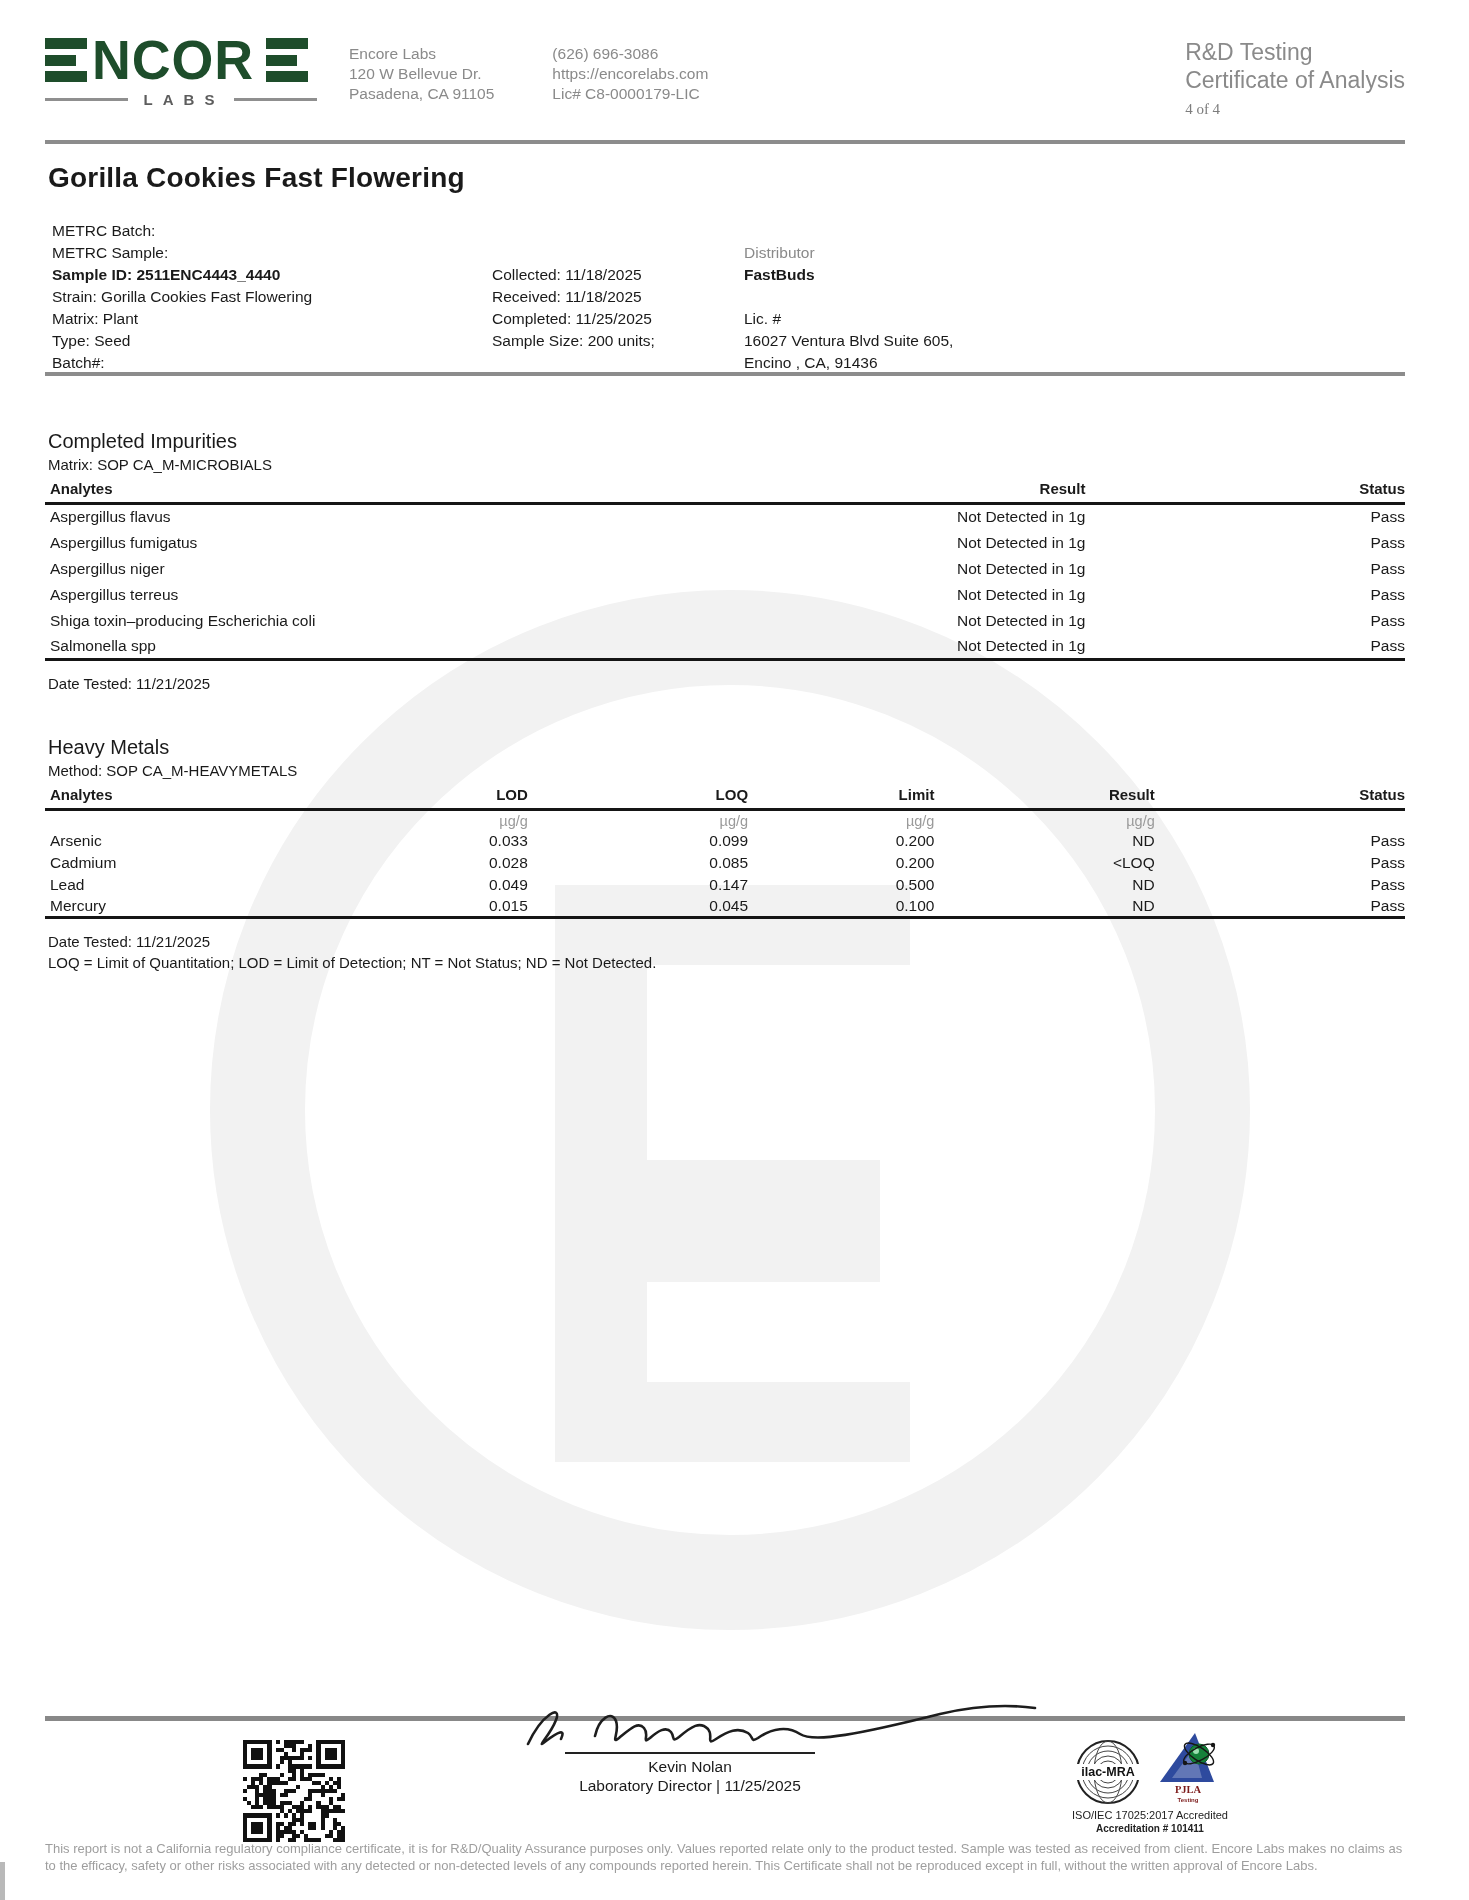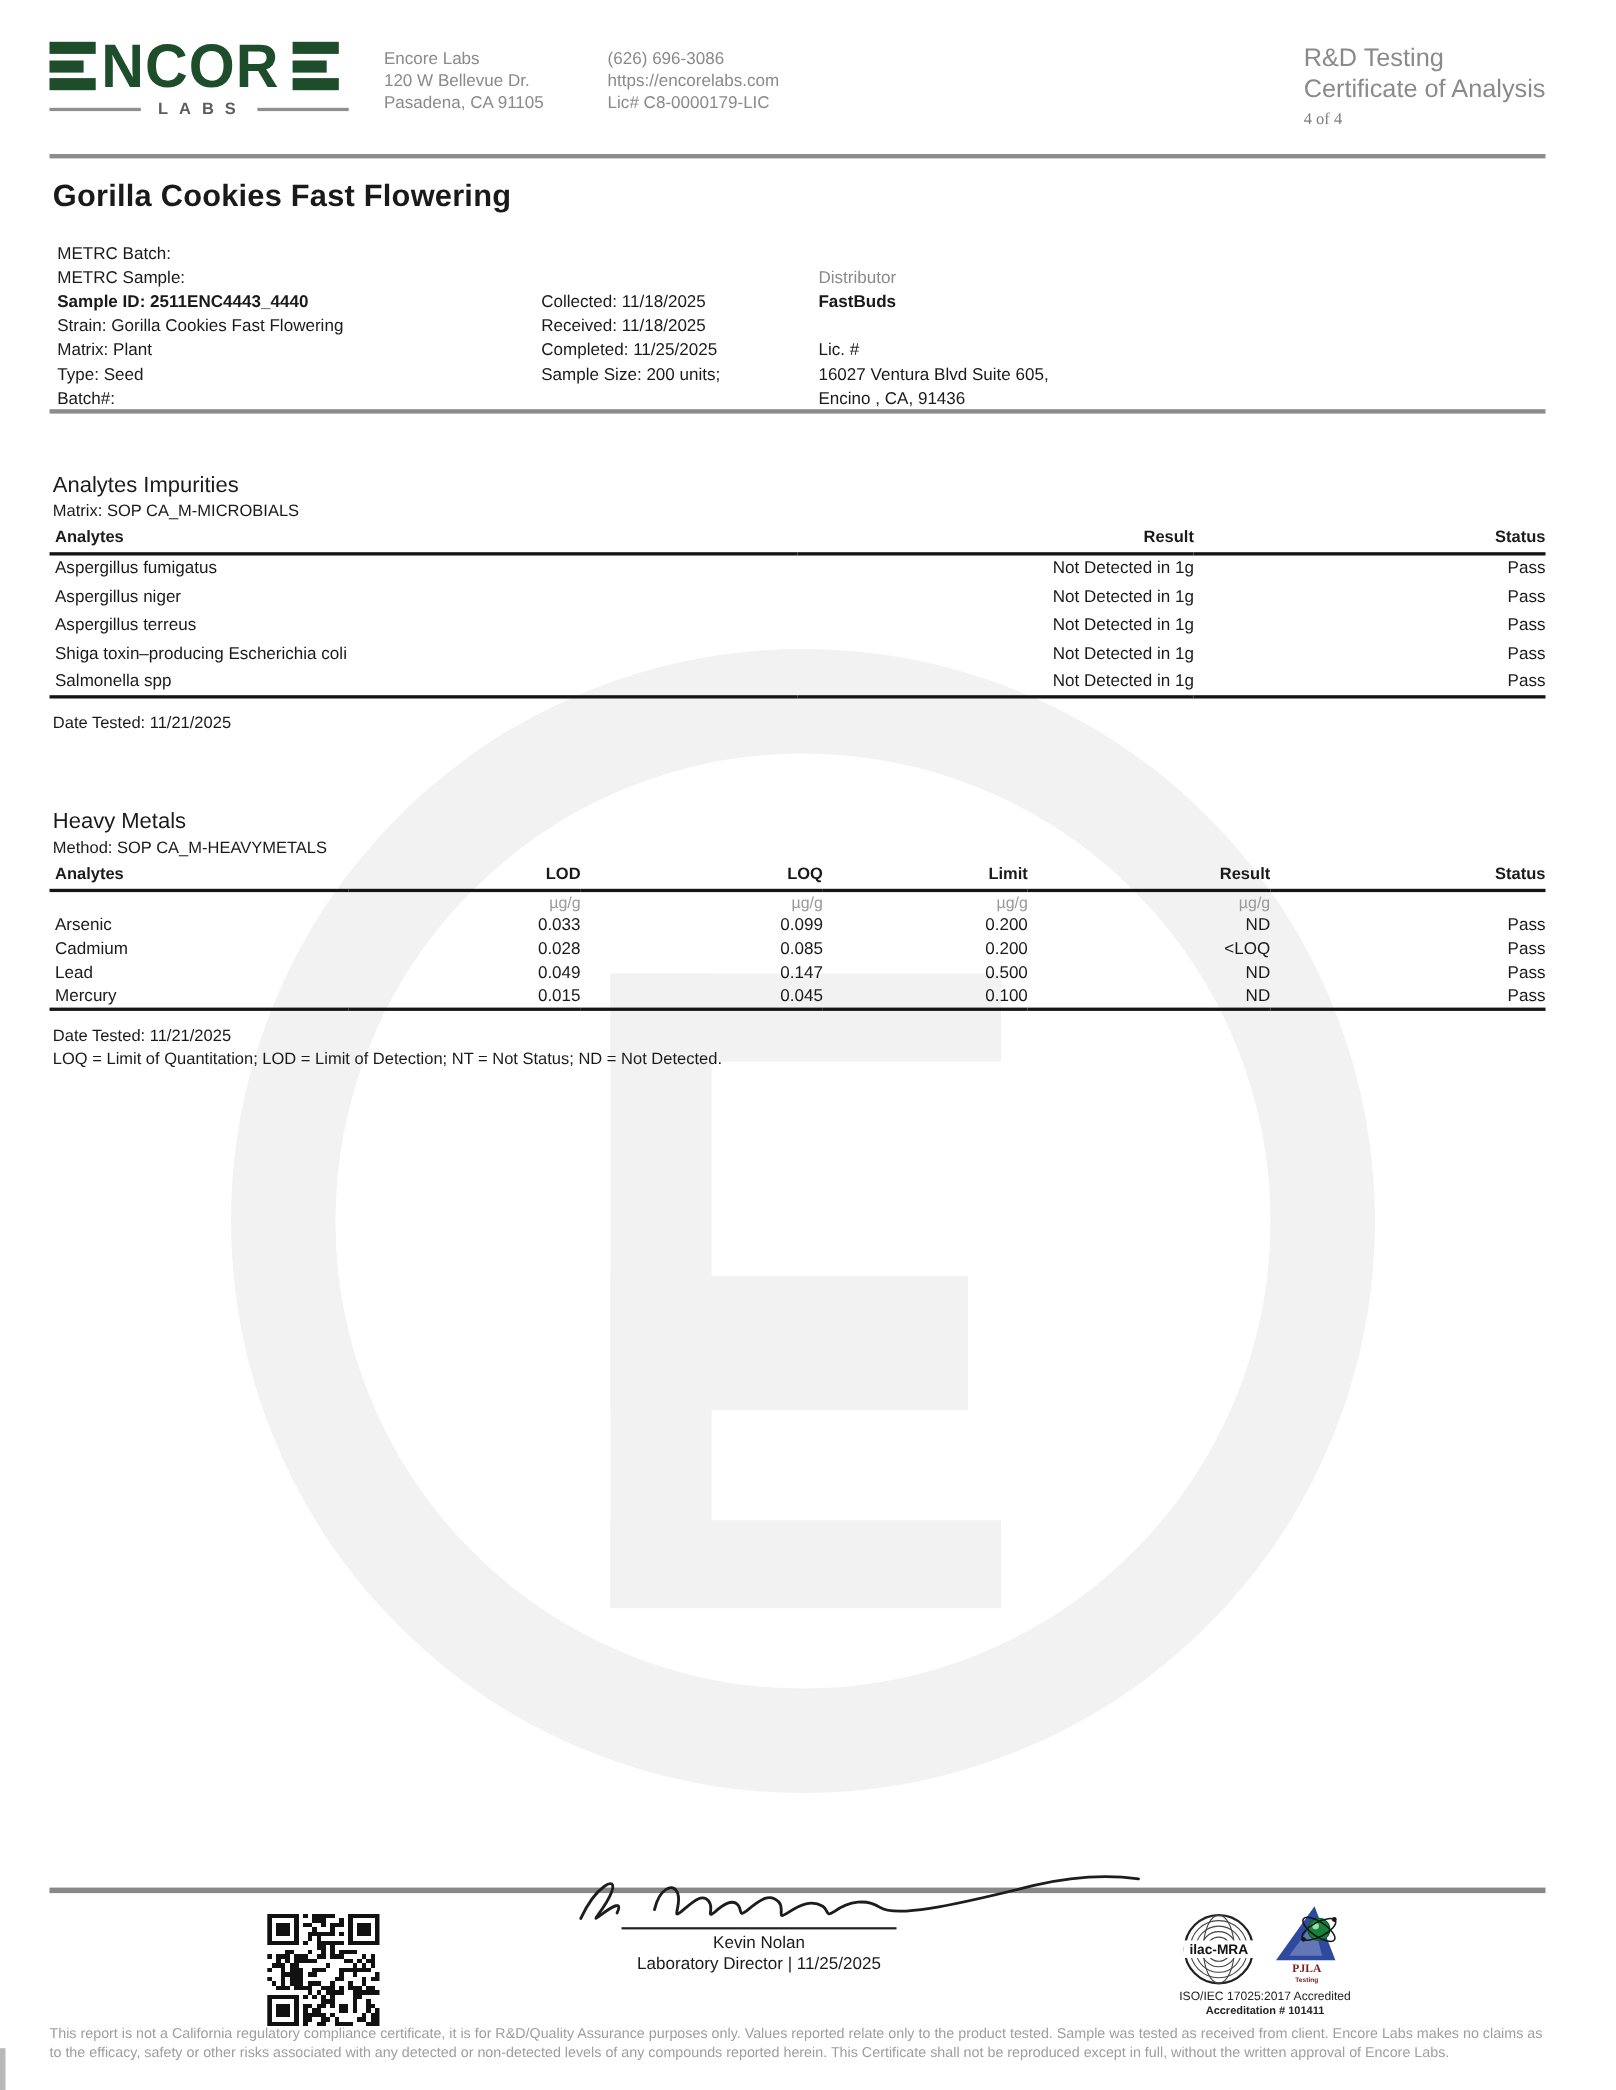--- a/index.html
+++ b/index.html
@@ -172,31 +172,36 @@
         <div class="blank-line"></div>
         <div>Lic. #</div>
         <div>16027 Ventura Blvd Suite 605,</div>
         <div>Encino , CA, 91436</div>
       </div>
     </div>
 
     <div class="rule rule-2"></div>
 
     <div class="section sec-micro">
-      <h2>Analytes Impurities</h2>
+      <h2>Completed Impurities</h2>
       <div class="method">Matrix: SOP CA_M-MICROBIALS</div>
       <table class="tbl tbl-micro">
         <thead>
           <tr>
             <th class="left micro-col-analyte">Analytes</th>
             <th class="micro-col-result">Result</th>
             <th class="micro-col-status">Status</th>
           </tr>
         </thead>
         <tbody>
+          <tr style="">
+            <td class="left">Aspergillus flavus</td>
+            <td>Not Detected in 1g</td>
+            <td>Pass</td>
+          </tr>
             <tr style="">
             <td class="left">Aspergillus fumigatus</td>
             <td>Not Detected in 1g</td>
             <td>Pass</td>
           </tr>
             <tr style="">
             <td class="left">Aspergillus niger</td>
             <td>Not Detected in 1g</td>
             <td>Pass</td>
           </tr>

